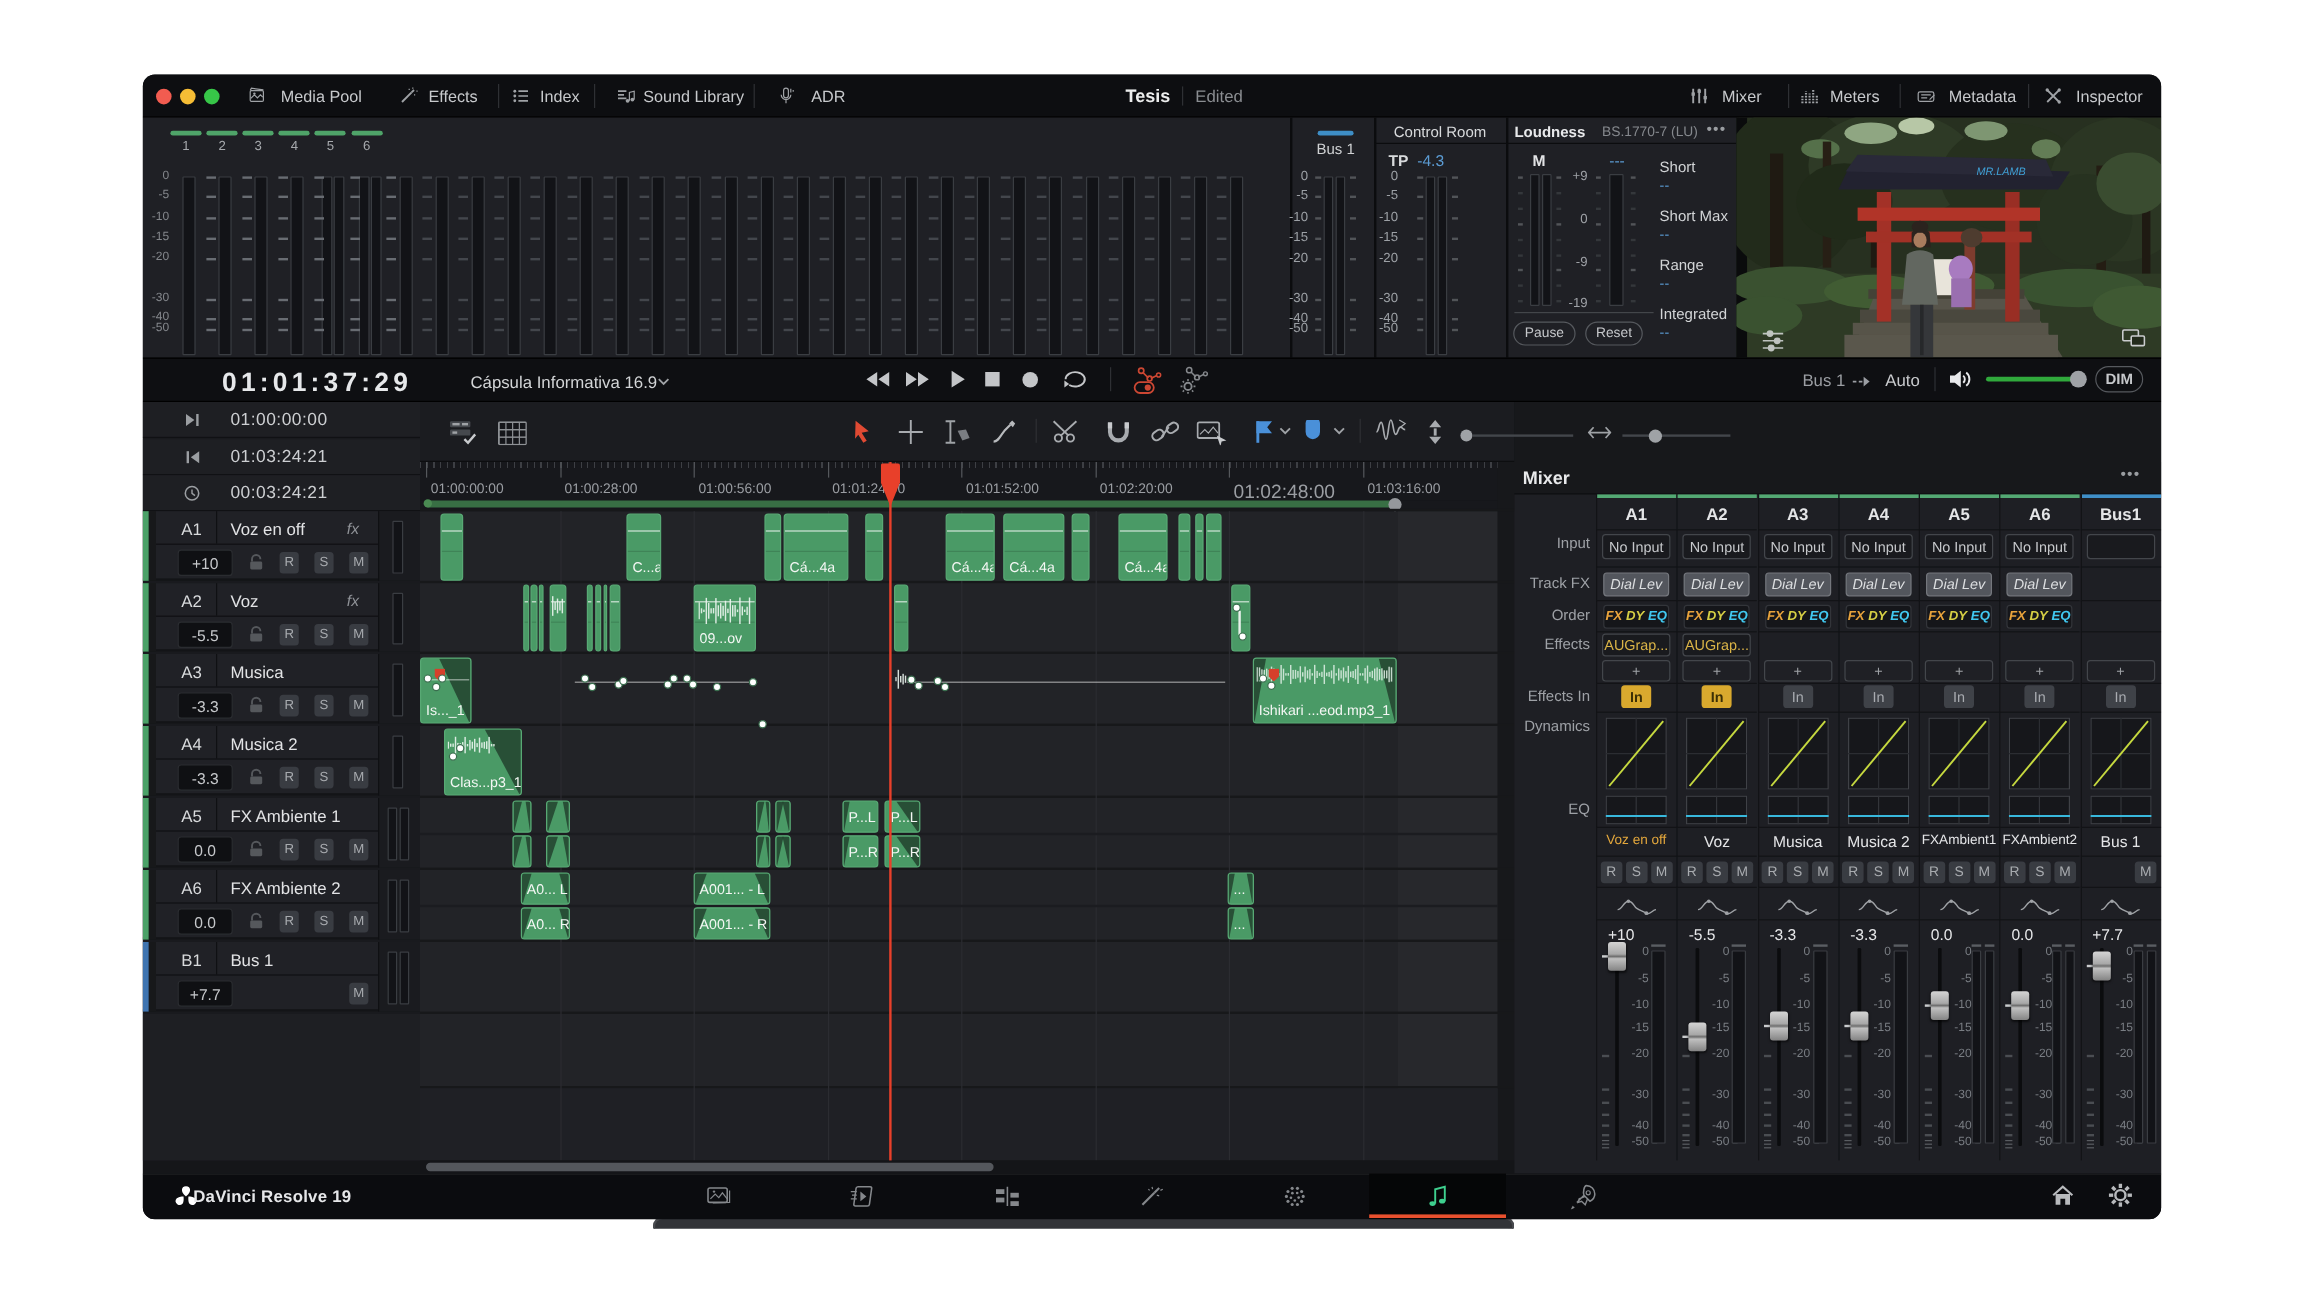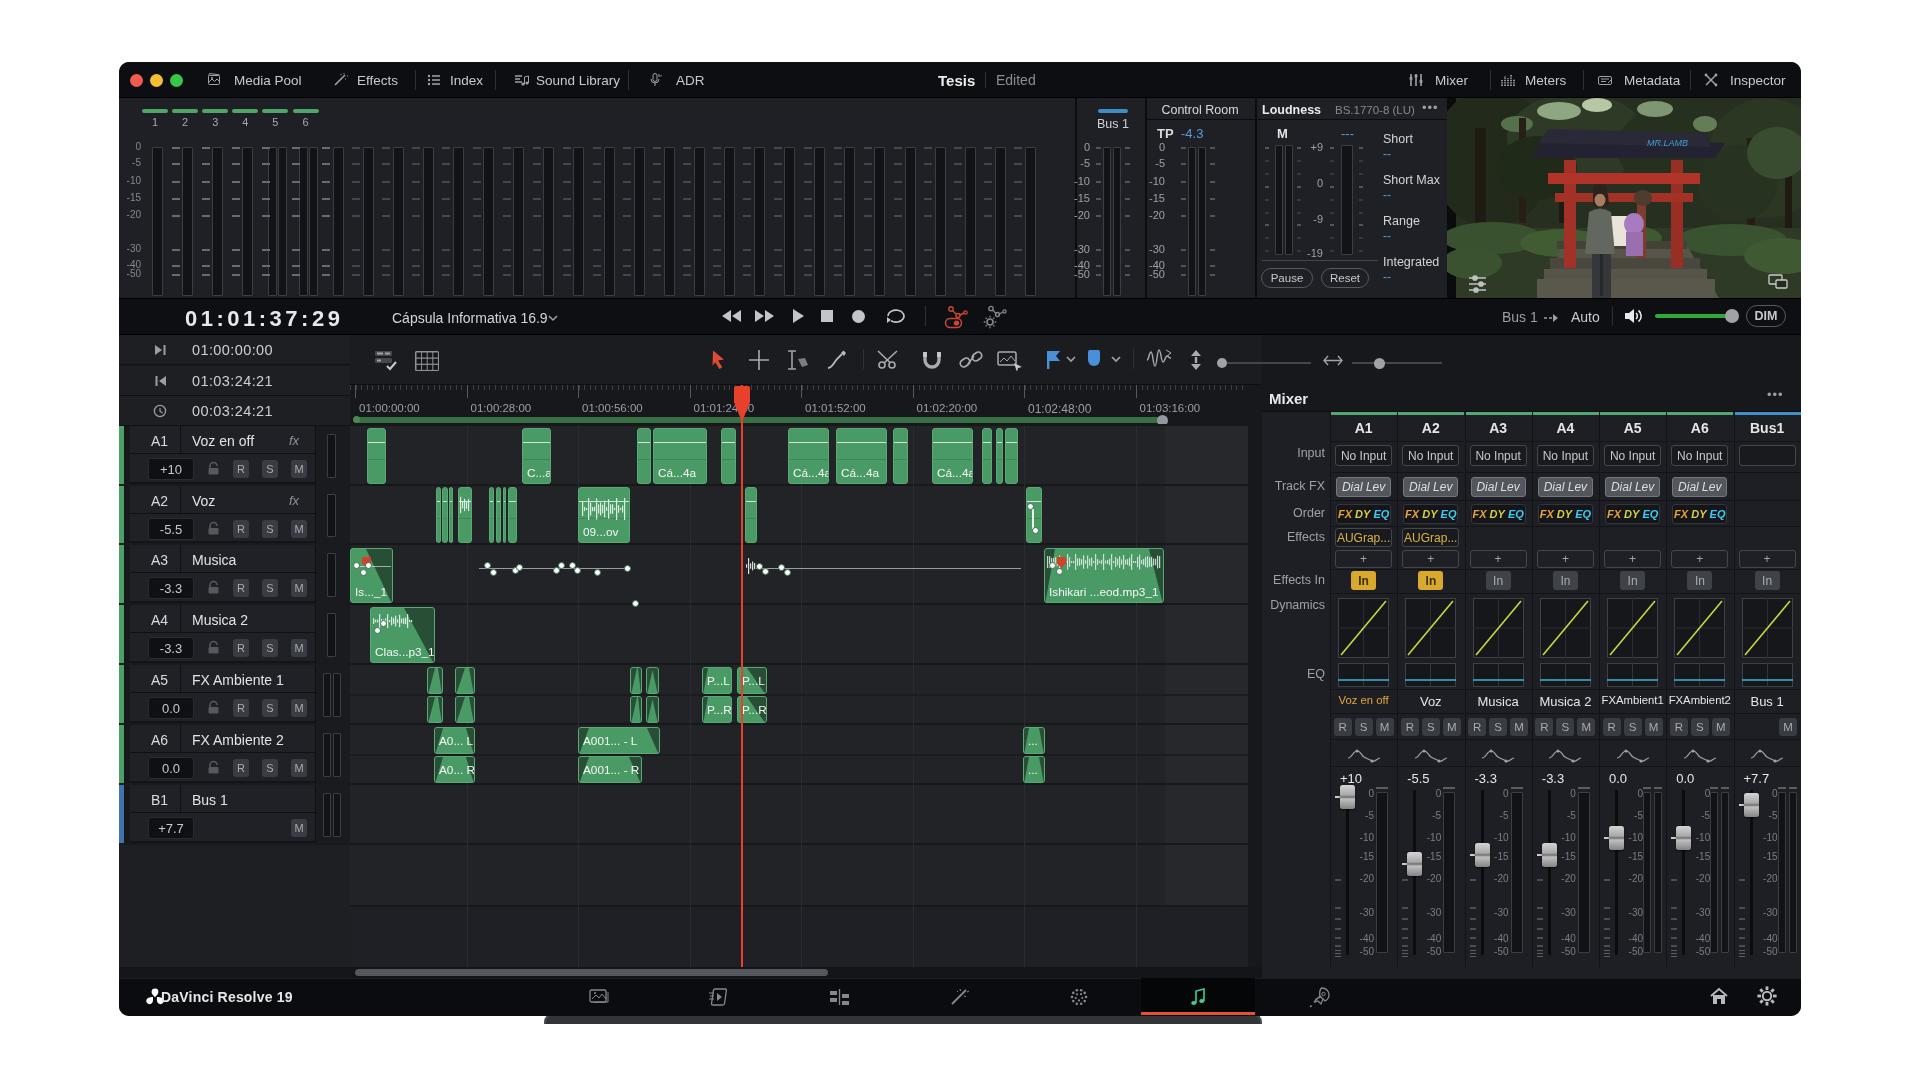--- a/index.html
+++ b/index.html
@@ -443,21 +443,21 @@
 <div class="tick" style="left:1062px;top:153px;width:5px"></div>
 <div class="tick" style="left:1091px;top:153px;width:5px"></div>
 <div class="tick" style="left:1062px;top:187px;width:5px"></div>
 <div class="tick" style="left:1091px;top:187px;width:5px"></div>
 <div class="tick" style="left:1062px;top:203px;width:5px"></div>
 <div class="tick" style="left:1091px;top:203px;width:5px"></div>
 <div class="tick" style="left:1062px;top:212px;width:5px"></div>
 <div class="tick" style="left:1091px;top:212px;width:5px"></div>
 <div class="a" style="left:1136px;top:36px;width:192px;height:22px;border-bottom:1px solid #0b0c0e"></div>
 <div class="a" style="left:1143px;top:41px;color:#e8e9eb;font-size:12.5px;font-weight:bold">Loudness</div>
-<div class="a" style="left:1216px;top:42px;color:#85888d;font-size:11.5px">BS.1770-8 (LU)</div>
+<div class="a" style="left:1216px;top:42px;color:#85888d;font-size:11.5px">BS.1770-7 (LU)</div>
 <div class="a" style="left:1303px;top:38px;color:#9a9da1;font-size:13px;letter-spacing:1px">•••</div>
 <div class="a" style="left:1158px;top:64px;color:#e2e3e5;font-size:13px;font-weight:bold">M</div>
 <div class="a" style="left:1222px;top:64px;color:#5b9bd3;font-size:13px">---</div>
 <div class="mslot" style="left:1156px;top:83px;width:8px;height:110px"></div>
 <div class="mslot" style="left:1166px;top:83px;width:8px;height:110px"></div>
 <div class="mslot" style="left:1222px;top:83px;width:12px;height:110px"></div>
 <div class="sclbl" style="left:1184px;top:80px;width:20px;color:#9ea1a6;font-size:11px">+9</div>
 <div class="sclbl" style="left:1184px;top:116px;width:20px;color:#9ea1a6;font-size:11px">0</div>
 <div class="sclbl" style="left:1184px;top:152px;width:20px;color:#9ea1a6;font-size:11px">-9</div>
 <div class="sclbl" style="left:1184px;top:186px;width:20px;color:#9ea1a6;font-size:11px">-19</div>
@@ -863,21 +863,21 @@
 <div class="a" style="left:351.5px;top:340px;color:#9b9ea3;font-size:11.5px;white-space:nowrap">01:00:28:00</div>
 <div class="a" style="left:459.0px;top:323px;width:1px;height:13px;background:#55585c"></div>
 <div class="a" style="left:463.0px;top:340px;color:#9b9ea3;font-size:11.5px;white-space:nowrap">01:00:56:00</div>
 <div class="a" style="left:570.5px;top:323px;width:1px;height:13px;background:#55585c"></div>
 <div class="a" style="left:574.5px;top:340px;color:#9b9ea3;font-size:11.5px;white-space:nowrap">01:01:24:00</div>
 <div class="a" style="left:682.0px;top:323px;width:1px;height:13px;background:#55585c"></div>
 <div class="a" style="left:686.0px;top:340px;color:#9b9ea3;font-size:11.5px;white-space:nowrap">01:01:52:00</div>
 <div class="a" style="left:793.5px;top:323px;width:1px;height:13px;background:#55585c"></div>
 <div class="a" style="left:797.5px;top:340px;color:#9b9ea3;font-size:11.5px;white-space:nowrap">01:02:20:00</div>
 <div class="a" style="left:905.0px;top:323px;width:1px;height:13px;background:#55585c"></div>
-<div class="a" style="left:909.0px;top:340px;color:#9b9ea3;font-size:12px;white-space:nowrap">01:02:48:00</div>
+<div class="a" style="left:909.0px;top:340px;color:#9b9ea3;font-size:16px;white-space:nowrap">01:02:48:00</div>
 <div class="a" style="left:1016.5px;top:323px;width:1px;height:13px;background:#55585c"></div>
 <div class="a" style="left:1020.5px;top:340px;color:#9b9ea3;font-size:11.5px;white-space:nowrap">01:03:16:00</div>
 <div class="a" style="left:236px;top:355px;width:807px;height:6px;border-radius:2px;background:#386f44"></div>
     <div class="a" style="left:234px;top:354px;width:7px;height:7px;border-radius:50%;background:#4a8a52"></div>
 <div class="a" style="left:1038px;top:353px;width:11px;height:11px;border-radius:50%;background:#95989c"></div>
 <div class="a" style="left:231px;top:362px;width:912px;height:2px;background:#17181a"></div>
 <div class="a" style="left:231px;top:422px;width:912px;height:2px;background:#17181a"></div>
 <div class="a" style="left:231px;top:481px;width:912px;height:2px;background:#17181a"></div>
 <div class="a" style="left:231px;top:541px;width:912px;height:2px;background:#17181a"></div>
 <div class="a" style="left:231px;top:601px;width:912px;height:2px;background:#17181a"></div>
@@ -1208,21 +1208,21 @@
 <div class="clip" style="left:315px;top:665px;width:41px;height:27px;z-index:2">
       <div class="fadeL" style="border-top:27px solid #1e3527;border-right:8px solid transparent;opacity:.75"></div>
       <div class="fadeR" style="border-top:27px solid #1e3527;border-left:8px solid transparent;opacity:.75"></div>
       <div class="cliplbl" style="bottom:auto;top:50%;transform:translateY(-50%)">A0... L</div>
     </div>
 <div class="clip" style="left:315px;top:694px;width:41px;height:27px;z-index:2">
       <div class="fadeL" style="border-top:27px solid #1e3527;border-right:8px solid transparent;opacity:.75"></div>
       <div class="fadeR" style="border-top:27px solid #1e3527;border-left:8px solid transparent;opacity:.75"></div>
       <div class="cliplbl" style="bottom:auto;top:50%;transform:translateY(-50%)">A0... R</div>
     </div>
-<div class="clip" style="left:459px;top:665px;width:82px;height:27px;z-index:2">
+<div class="clip" style="left:459px;top:665px;width:64px;height:27px;z-index:2">
       <div class="fadeL" style="border-top:27px solid #1e3527;border-right:10px solid transparent;opacity:.75"></div>
       <div class="fadeR" style="border-top:27px solid #1e3527;border-left:12px solid transparent;opacity:.75"></div>
       <div class="cliplbl" style="bottom:auto;top:50%;transform:translateY(-50%)">A001... - L</div>
     </div>
 <div class="clip" style="left:459px;top:694px;width:64px;height:27px;z-index:2">
       <div class="fadeL" style="border-top:27px solid #1e3527;border-right:10px solid transparent;opacity:.75"></div>
       <div class="fadeR" style="border-top:27px solid #1e3527;border-left:12px solid transparent;opacity:.75"></div>
       <div class="cliplbl" style="bottom:auto;top:50%;transform:translateY(-50%)">A001... - R</div>
     </div>
 <div class="clip" style="left:904px;top:665px;width:22px;height:27px;z-index:2">

